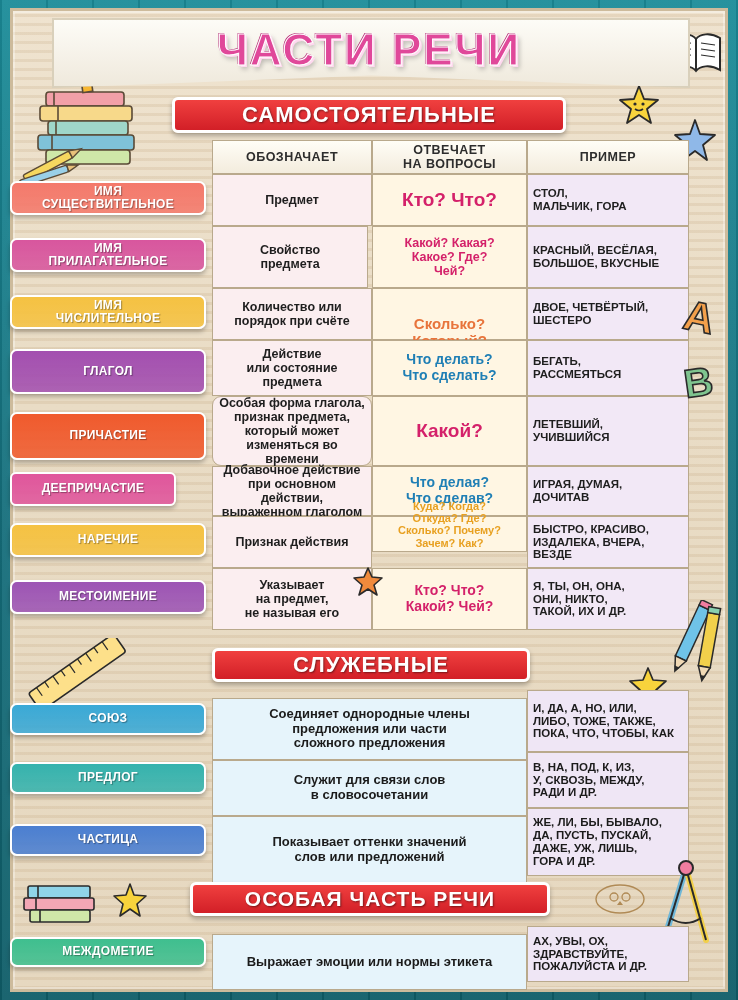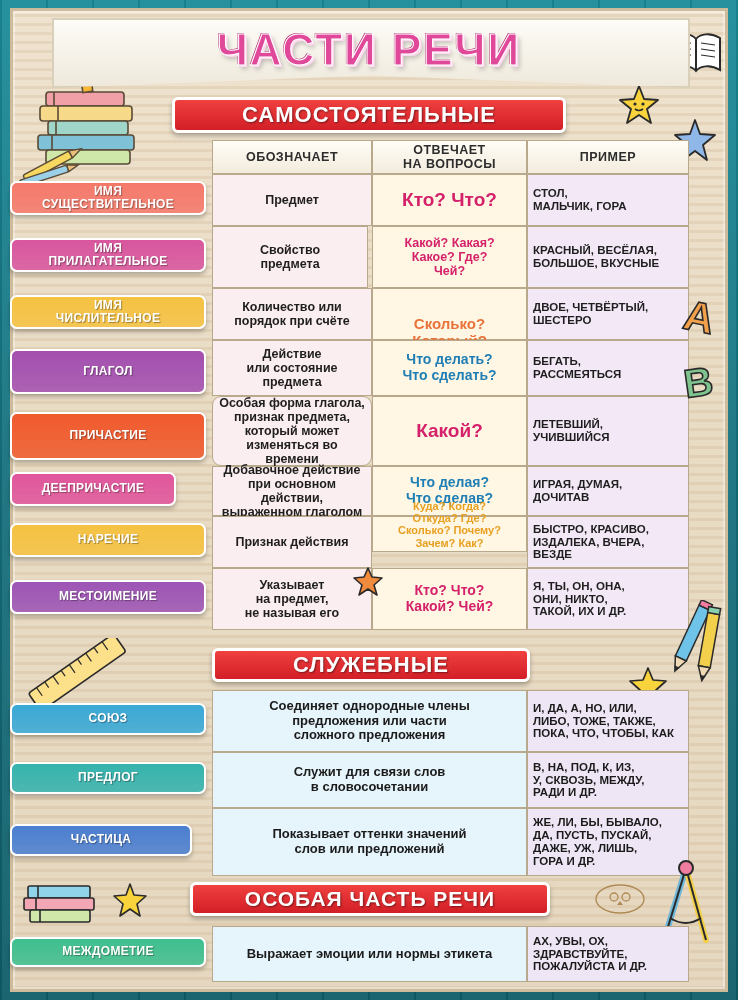--- a/index.html
+++ b/index.html
@@ -93,21 +93,21 @@
     display:flex;align-items:center;justify-content:center;text-align:center;
     box-shadow:0 3px 4px rgba(0,0,0,.25);
     line-height:1.12;
     letter-spacing:.3px;
     text-shadow:1px 1px 1px rgba(0,0,0,.35);
     box-sizing:border-box;
     padding:2px 4px;
   }
 
   
-  .c-aux-mean{background:#e6f4fb;color:#1b1b1b;font-size:13px;font-weight:bold;}
+  .c-aux-mean{background:#e6f4fb;color:#1b1b1b;font-size:13px;font-weight:bold;margin-top:8px;}
   .c-aux-ex{background:#efe6f5;color:#1b1b1b;font-size:11.5px;font-weight:bold;text-align:left;justify-content:flex-start;}
 
   
   .deco{position:absolute;pointer-events:none;}
   svg{display:block;}
 </style>
 </head>
 <body>
 
 <div class="poster">
@@ -295,21 +295,21 @@
         <div style="width: 100%;">
           <div>Какой?</div>
         </div>
       </div>
       <div class="cell c-ex" style="position: absolute; left: 527px; top: 396px; width: 162px; height: 70px;">
         <div style="width: 100%;">
           <div>ЛЕТЕВШИЙ,</div>
           <div>УЧИВШИЙСЯ</div>
         </div>
       </div>
-      <div class="chip" style="left: 10px; top: 472px; width: 166px; height: 34px; background: linear-gradient(rgb(224, 86, 156), rgba(224, 86, 156, 0.867));">
+      <div class="chip" style="left: 10px; top: 472px; width: 166px; height: 34px; background: linear-gradient(rgb(224, 86, 156), rgba(224, 86, 156, 0.867)); border-radius: 6px;">
         <div>
           <div>ДЕЕПРИЧАСТИЕ</div>
         </div>
       </div>
       <div class="cell c-mean" style="position: absolute; left: 212px; top: 466px; width: 160px; height: 50px;">
         <div style="width: 100%;">
           <div>Добавочное действие</div>
           <div>при основном действии,</div>
           <div>выраженном глаголом</div>
         </div>
@@ -474,21 +474,21 @@
           <div>в словосочетании</div>
         </div>
       </div>
       <div class="cell c-aux-ex" style="position: absolute; left: 527px; top: 752px; width: 162px; height: 56px;">
         <div style="width: 100%;">
           <div>В, НА, ПОД, К, ИЗ,</div>
           <div>У, СКВОЗЬ, МЕЖДУ,</div>
           <div>РАДИ И ДР.</div>
         </div>
       </div>
-      <div class="chip" style="left: 10px; top: 824px; width: 182px; height: 32px; background: linear-gradient(rgb(75, 127, 209), rgba(75, 127, 209, 0.867));">
+      <div class="chip" style="left: 10px; top: 824px; width: 196px; height: 32px; background: linear-gradient(rgb(75, 127, 209), rgba(75, 127, 209, 0.867));">
         <div>
           <div>ЧАСТИЦА</div>
         </div>
       </div>
       <div class="cell c-aux-mean" style="position: absolute; left: 212px; top: 808px; width: 315px; height: 68px;">
         <div style="width: 100%;">
           <div>Показывает оттенки значений</div>
           <div>слов или предложений</div>
         </div>
       </div>

